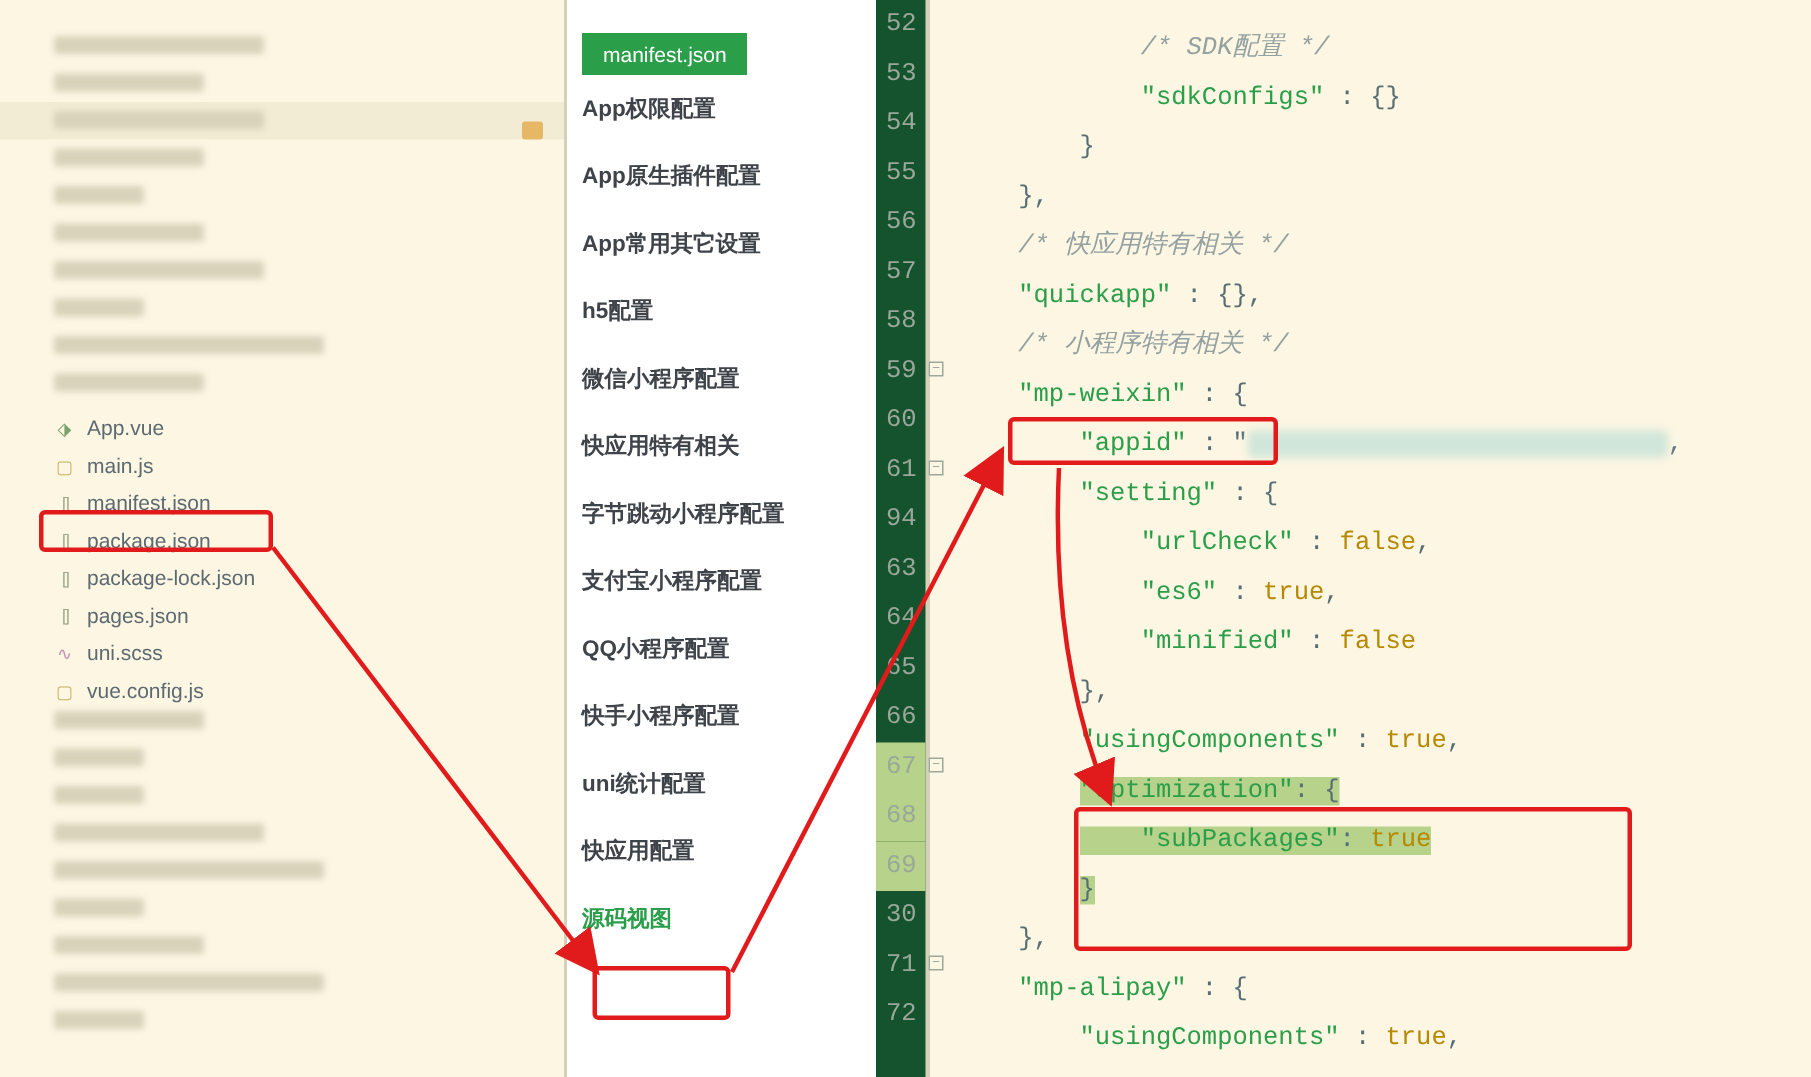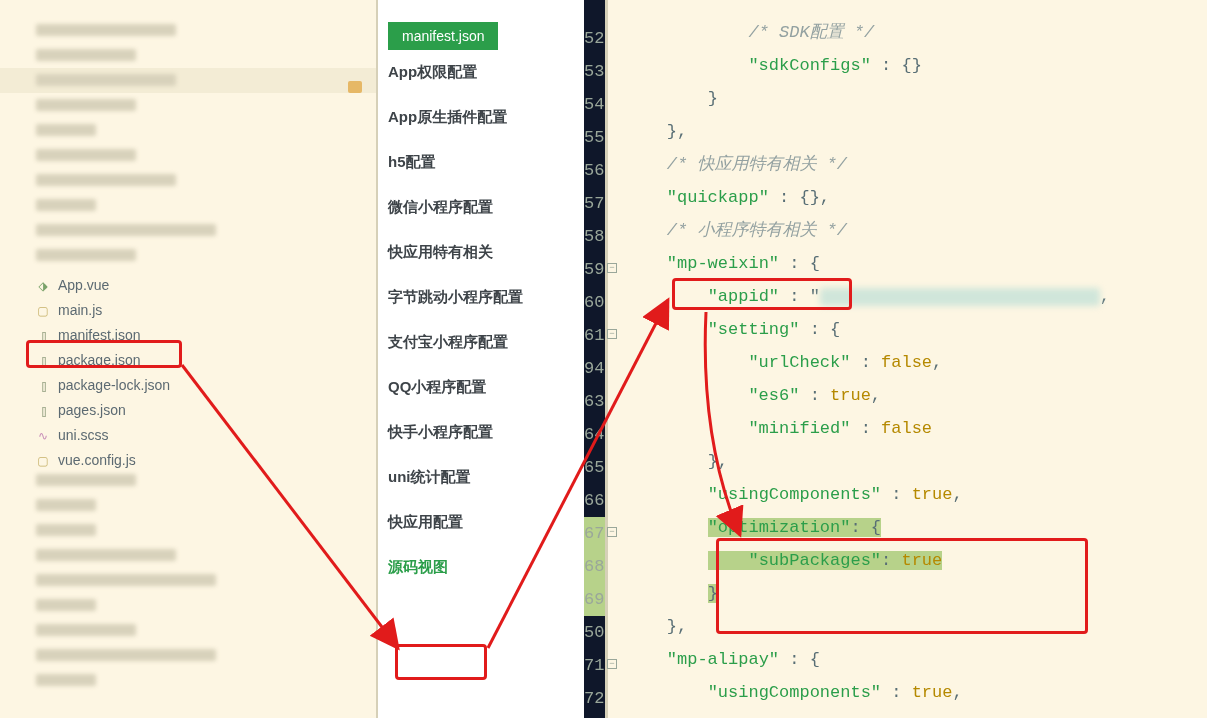--- a/index.html
+++ b/index.html
@@ -115,26 +115,25 @@
   
   .editor {
     flex: 1;
     display: flex;
     font-family: Consolas, "Courier New", monospace;
     font-size: 17px;
     background: #fdf6e3;
     position: relative;
   }
   .gutter {
-    width: 24px;
+    width: 36px;
     text-align: right;
     color: #9aa79a;
-    padding-top: 22px;
     border-right: 3px solid #d6d0b8;
-    background: #0f172a;
+    background: #14532d;
     user-select: none;
   }
   .gutter div {
     height: 33px;
     line-height: 33px;
     padding-right: 6px;
     position: relative;
   }
   .fold {
     position: absolute;
@@ -243,20 +242,21 @@
       <div class="file-row blur w60"></div>
       <div class="file-row blur w100"></div>
       <div class="file-row blur w180"></div>
       <div class="file-row blur w60"></div>
     </div>
 
   <div class="confignav" id="confignav">
       <div class="tab">manifest.json</div>
       <div class="item">App权限配置</div>
       <div class="item">App原生插件配置</div>
+      <div class="item">App常用其它设置</div>
       <div class="item">h5配置</div>
       <div class="item">微信小程序配置</div>
       <div class="item">快应用特有相关</div>
       <div class="item">字节跳动小程序配置</div>
       <div class="item">支付宝小程序配置</div>
       <div class="item">QQ小程序配置</div>
       <div class="item">快手小程序配置</div>
       <div class="item">uni统计配置</div>
       <div class="item">快应用配置</div>
       <div class="item active">源码视图</div>
@@ -275,21 +275,21 @@
         <div>60</div>
         <div>61<span class="fold">−</span></div>
         <div>94</div>
         <div>63</div>
         <div>64</div>
         <div>65</div>
         <div>66</div>
         <div class="hl-g">67<span class="fold">−</span></div>
         <div class="hl-g">68</div>
         <div class="hl-g">69</div>
-        <div>50</div>
+        <div>30</div>
         <div>71<span class="fold">−</span></div>
         <div>72</div>
       </div>
     <div class="code" id="code"><div class="ln">            <span class="c">/* SDK配置 */</span></div><div class="ln">            <span class="s">"sdkConfigs"</span> <span class="p">: {}</span></div><div class="ln">        <span class="p">}</span></div><div class="ln">    <span class="p">},</span></div><div class="ln">    <span class="c">/* 快应用特有相关 */</span></div><div class="ln">    <span class="s">"quickapp"</span> <span class="p">: {},</span></div><div class="ln">    <span class="c">/* 小程序特有相关 */</span></div><div class="ln">    <span class="s">"mp-weixin"</span> <span class="p">: {</span></div><div class="ln">        <span class="s">"appid"</span> <span class="p">: "</span><span class="blur-inline"></span><span class="p">,</span></div><div class="ln">        <span class="s">"setting"</span> <span class="p">: {</span></div><div class="ln">            <span class="s">"urlCheck"</span> <span class="p">:</span> <span class="b">false</span><span class="p">,</span></div><div class="ln">            <span class="s">"es6"</span> <span class="p">:</span> <span class="b">true</span><span class="p">,</span></div><div class="ln">            <span class="s">"minified"</span> <span class="p">:</span> <span class="b">false</span></div><div class="ln">        <span class="p">},</span></div><div class="ln">        <span class="s">"usingComponents"</span> <span class="p">:</span> <span class="b">true</span><span class="p">,</span></div><div class="ln">        <span class="hl"><span class="s">"optimization"</span><span class="p">: {</span></span></div><div class="ln">        <span class="hl">    <span class="s">"subPackages"</span><span class="p">:</span> <span class="b">true</span></span></div><div class="ln">        <span class="hl"><span class="p">}</span></span></div><div class="ln">    <span class="p">},</span></div><div class="ln">    <span class="s">"mp-alipay"</span> <span class="p">: {</span></div><div class="ln">        <span class="s">"usingComponents"</span> <span class="p">:</span> <span class="b">true</span><span class="p">,</span></div></div>
   </div>
 
 </div>
 
 <div class="red-box" style="left:26px; top:340px; width:156px; height:28px;"></div>
 <div class="red-box" style="left:395px; top:644px; width:92px; height:36px;"></div>

